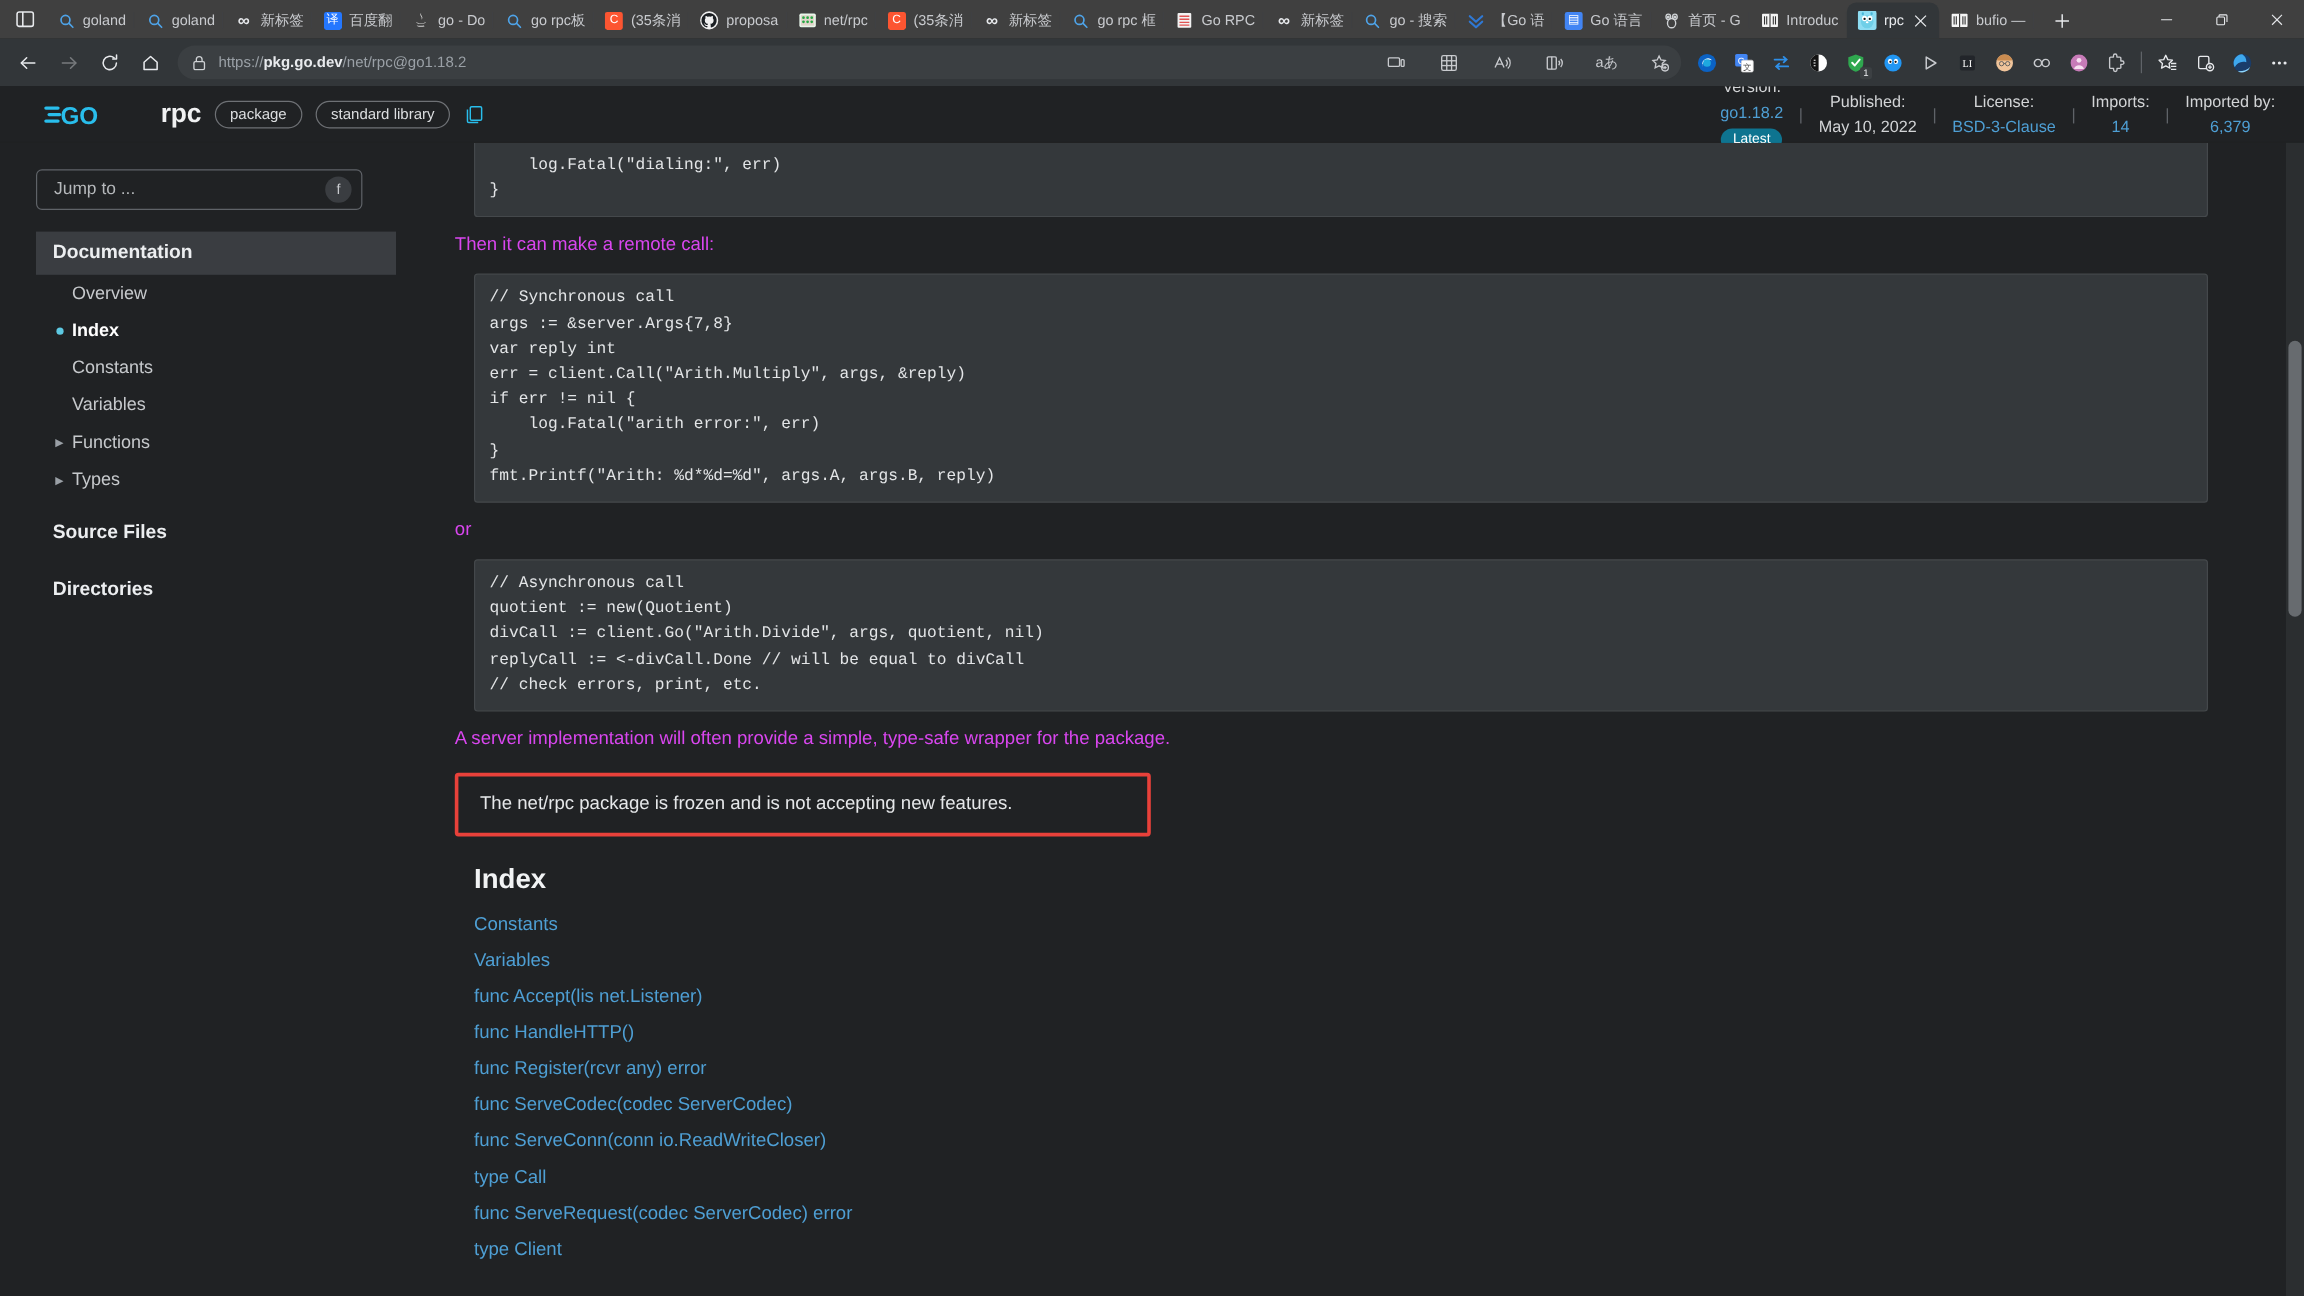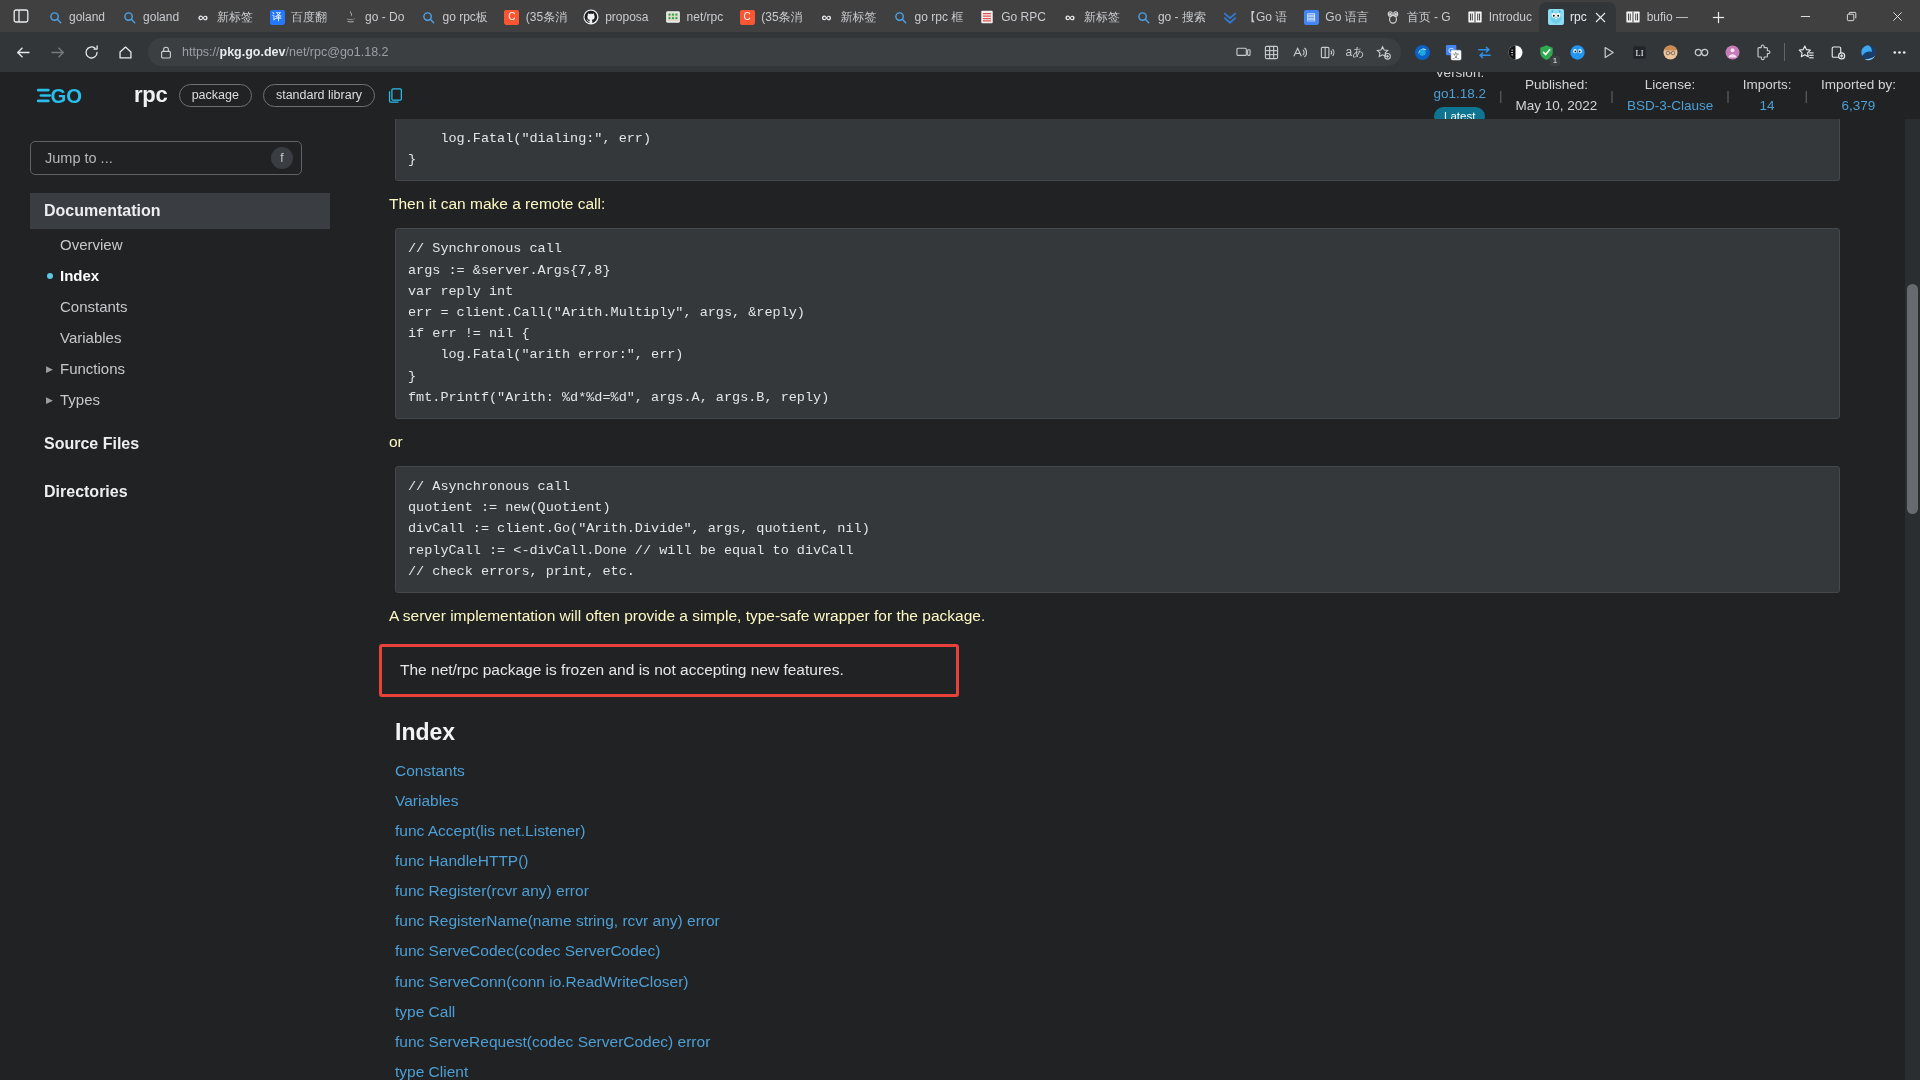--- a/index.html
+++ b/index.html
@@ -137,21 +137,21 @@
   .omnibox .lock { width: 16px; height: 16px; display:flex; align-items:center; justify-content:center; flex:0 0 16px; margin-right: 8px;}
   .omnibox .lock svg { width: 12px; height: 13px; }
   .url {
     font-size: 12.5px;
     color: #9aa0a6;
     white-space: nowrap;
     overflow: hidden;
     flex: 1 1 auto;
   }
   .url b { color: #e8eaed; font-weight: 600; }
-  .omni-actions { display: flex; align-items: flex-start; gap: 0; margin-left: auto; flex: 0 0 auto; }
+  .omni-actions { display: flex; align-items: flex-start; gap: 16px; margin-left: auto; flex: 0 0 auto; }
   .omni-btn { width: 28px; height: 24px; display:flex; align-items:center; justify-content:center; border-radius: 4px;}
   .omni-btn svg { width: 15px; height: 15px; }
   .omni-btn .glyph { font-size: 12px; color:#c8cace; }
 
   .ext-bar { display: flex; align-items: center; gap: 1px; flex: 0 0 auto; }
   .ext-btn {
     width: 30px; height: 30px;
     display: flex; align-items: center; justify-content: center;
     border-radius: 4px;
     position: relative;
@@ -323,23 +323,23 @@
     line-height: 21.2px;
     color: #e3e5e7;
     white-space: pre;
     overflow: hidden;
   }
   .codeblock.clip-top {
     border-top: none;
     border-radius: 0 0 3px 3px;
   }
   .para {
-    color: #fef9c3;
+    color: #d946ef;
     font-size: 15.5px;
-    margin: 0 80px 0 24px;
+    margin: 0 80px 0 14px;
     padding: 14px 0 15px;
   }
   .notice {
     border: 3px solid #e8413a;
     border-radius: 3px;
     margin: 4px 0 0 14px;
     width: 580px;
     padding: 14px 0 15px 18px;
     color: #e5e7e9;
     font-size: 15.5px;
@@ -931,21 +931,20 @@
 // check errors, print, etc.</div>
       <div class="para">A server implementation will often provide a simple, type-safe wrapper for the package.</div>
       <div class="notice">The net/rpc package is frozen and is not accepting new features.</div>
       <h2 class="index-h">Index</h2>
       <div class="idx-list" id="index-list">
           <div class="idx-item">Constants</div>
           <div class="idx-item">Variables</div>
           <div class="idx-item">func Accept(lis net.Listener)</div>
           <div class="idx-item">func HandleHTTP()</div>
           <div class="idx-item">func Register(rcvr any) error</div>
-          <div class="idx-item">func RegisterName(name string, rcvr any) error</div>
           <div class="idx-item">func ServeCodec(codec ServerCodec)</div>
           <div class="idx-item">func ServeConn(conn io.ReadWriteCloser)</div>
           <div class="idx-item">type Call</div>
           <div class="idx-item">func ServeRequest(codec ServerCodec) error</div>
           <div class="idx-item">type Client</div>
         </div>
     </div>
 
     <div class="scroll-track">
       <div class="scroll-thumb" id="scroll-thumb" style="top: 165px; height: 230px;"></div>

